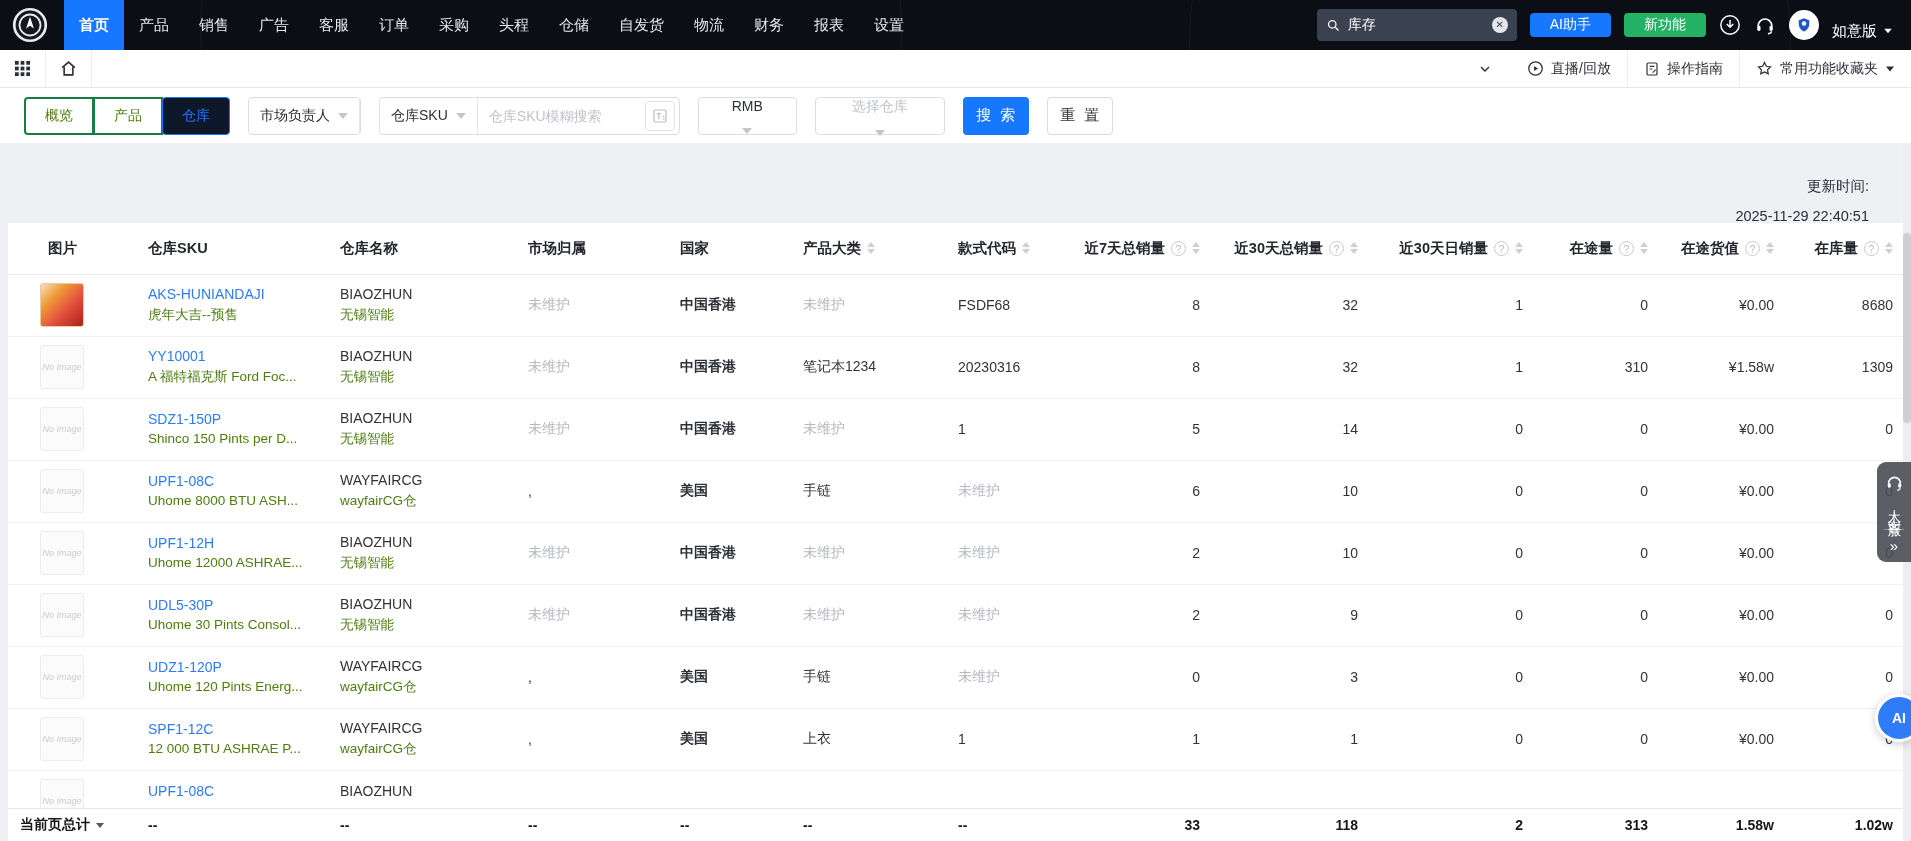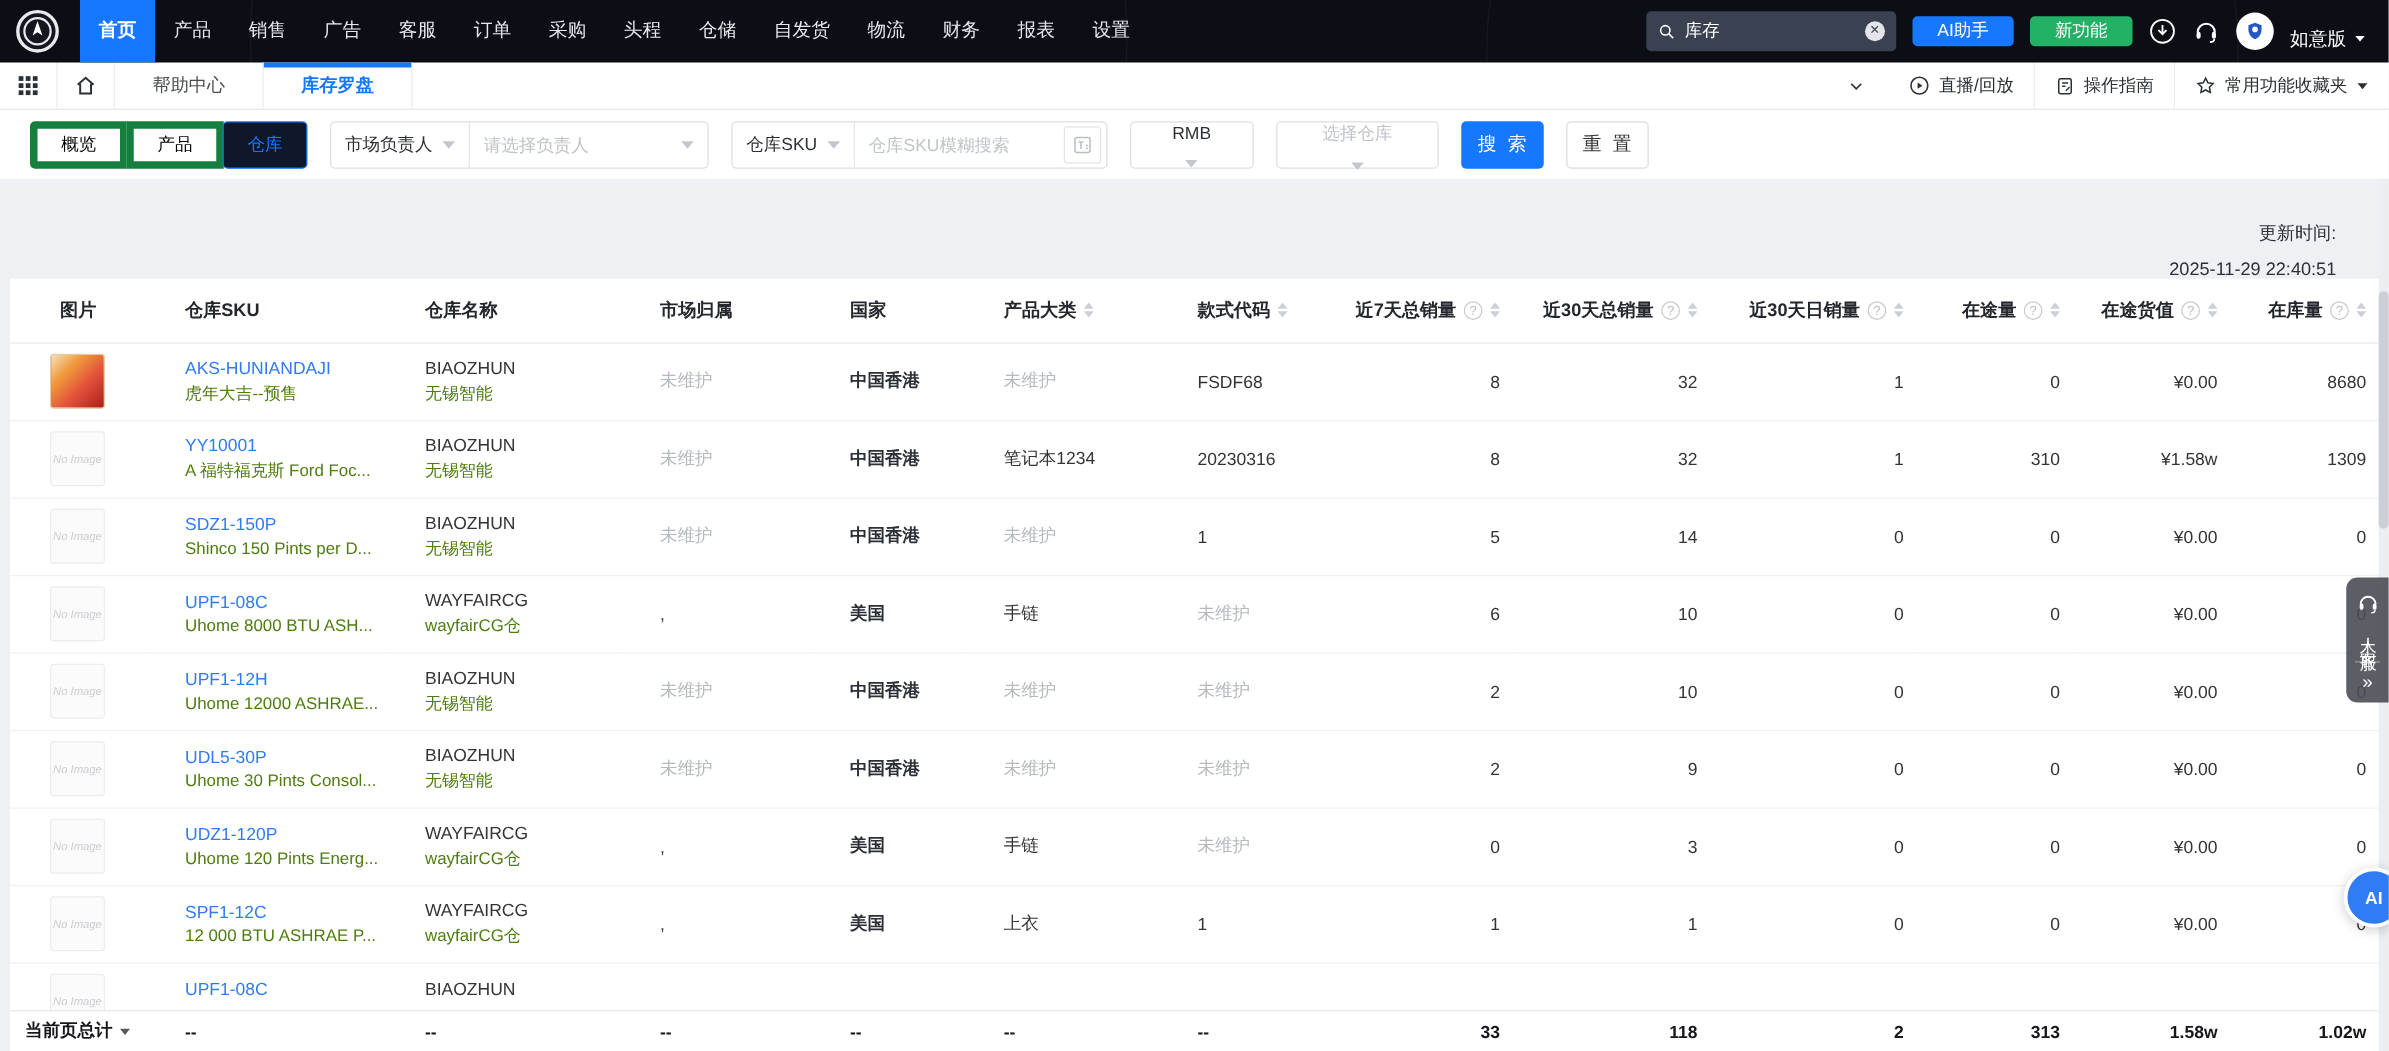--- a/index.html
+++ b/index.html
@@ -35,21 +35,21 @@
   .tab.active::before{ content:""; position:absolute; top:0; left:0; right:0; height:4px; background:#1677ff;}
   .tabbar-right{ margin-left:auto; display:flex; align-items:center;}
   .tb-action{ display:flex; align-items:center; gap:7px; padding:0 16px; font-size:14px; color:#2b2f36; cursor:pointer; white-space:nowrap;}
   .tb-action + .tb-action{ border-left:1px solid #ebedf0;}
   .tb-action .dk-caret{ border-top-color:#2b2f36; transform:scale(.8);}
   .tabs-collapse{ padding:0 18px; color:#333; cursor:pointer; display:flex; align-items:center;}
 
   
   .filterbar{ height:55px; background:#fff; display:flex; align-items:center; padding:0 24px; gap:18px;}
   .seg{ display:flex;}
-  .seg .seg-btn{ height:38px; padding:0 19px; background:#fff; border:6px solid #15803d; font-size:14px; color:#000000;
+  .seg .seg-btn{ height:38px; padding:0 19px; background:#fff; border:2px solid #15803d; font-size:14px; color:#4d7c0f;
     margin-left:-1px; cursor:pointer; font-family:inherit;}
   .seg .seg-btn:first-child{ border-radius:4px 0 0 4px; margin-left:0;}
   .seg .seg-btn:last-child{ border-radius:0 4px 4px 0;}
   .seg .seg-btn.active{ border:1px solid #1677ff; color:#1677ff; background:#0f172a; z-index:1; border-radius:4px;}
   .combo{ height:38px; border:1px solid #dcdee3; border-radius:4px; display:flex; align-items:center; background:#fff;}
   .combo .part{ padding:0 11px; display:flex; align-items:center; gap:8px; font-size:14px; color:#2b2f36; height:100%; cursor:pointer;}
   .combo .vdiv{ width:1px; height:100%; background:#e4e6ea;}
   .gray-caret{ width:0;height:0;border-left:5px solid transparent;border-right:5px solid transparent;border-top:6px solid #c3c7cd; display:inline-block;}
   .combo input{ border:none; outline:none; font:inherit; font-size:14px; color:#333; width:150px; }
   .combo input::placeholder{ color:#bfc3ca;}
@@ -193,24 +193,20 @@
           <rect x="13" y="13" width="4" height="4"></rect>
         </g>
       </svg>
   </div>
   <div class="tb-cell">
     <svg viewBox="0 0 24 24" width="19" height="19" fill="none" stroke="#2b2f36" stroke-width="2">
         <path d="M4 11l8-7 8 7"></path>
         <path d="M6.5 9.8V20h11V9.8"></path>
       </svg>
   </div>
-  <div id="tabs" style="display:flex;align-items:stretch;">
-      <div class="tab">帮助中心</div>
-      <div class="tab active">库存罗盘</div>
-    </div>
   <div class="tabbar-right">
     <span class="tabs-collapse">
       <svg viewBox="0 0 24 24" width="16" height="16" fill="none" stroke="#2b2f36" stroke-width="2">
           <path d="M6 9l6 6 6-6"></path>
         </svg>
     </span>
     <div id="tab-actions" style="display:flex;align-items:stretch;height:100%;">
         <div class="tb-action">
           <span style="display: flex;">
             <svg viewBox="0 0 24 24" width="17" height="17" fill="none" stroke="#2b2f36" stroke-width="1.8">
@@ -249,24 +245,20 @@
       <button class="seg-btn">产品</button>
       <button class="seg-btn active">仓库</button>
     </div>
 
   <div class="combo">
     <div class="part">
       <span>市场负责人</span>
       <span class="gray-caret"></span>
     </div>
     <div class="vdiv"></div>
-    <div class="part">
-      <input placeholder="请选择负责人" style="">
-      <span class="gray-caret"></span>
-    </div>
   </div>
 
   <div class="combo">
     <div class="part">
       <span>仓库SKU</span>
       <span class="gray-caret"></span>
     </div>
     <div class="vdiv"></div>
     <div class="part" style="padding-right:6px;">
       <input placeholder="仓库SKU模糊搜索" style="">

